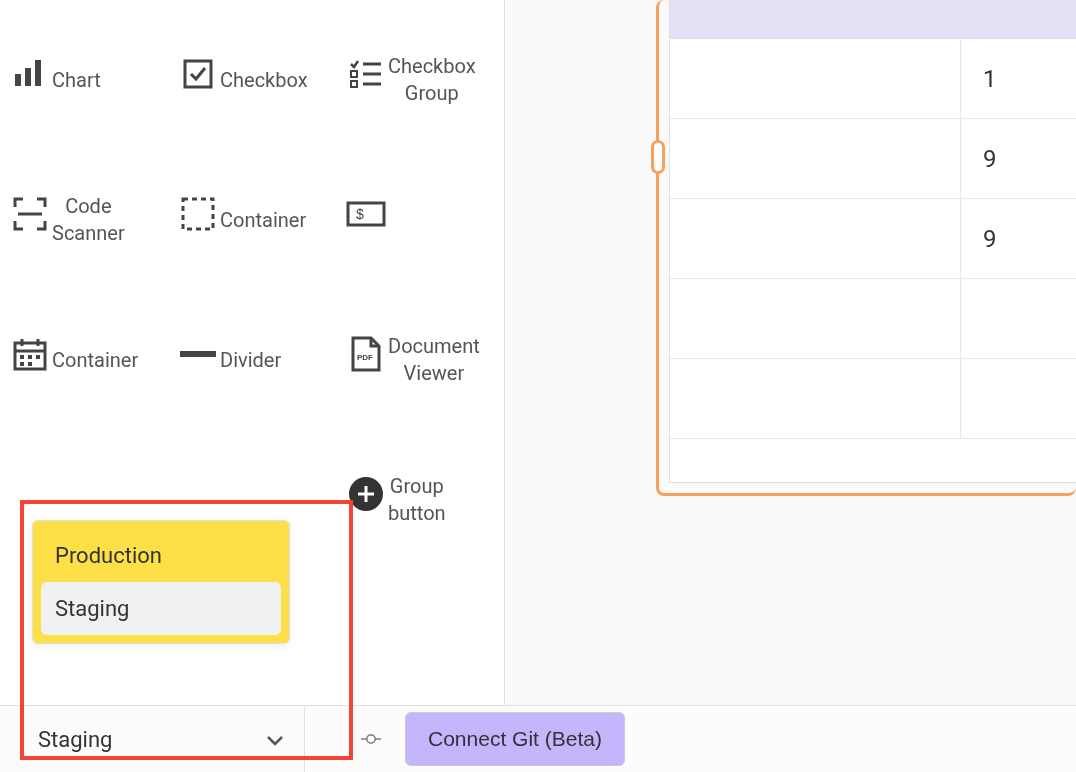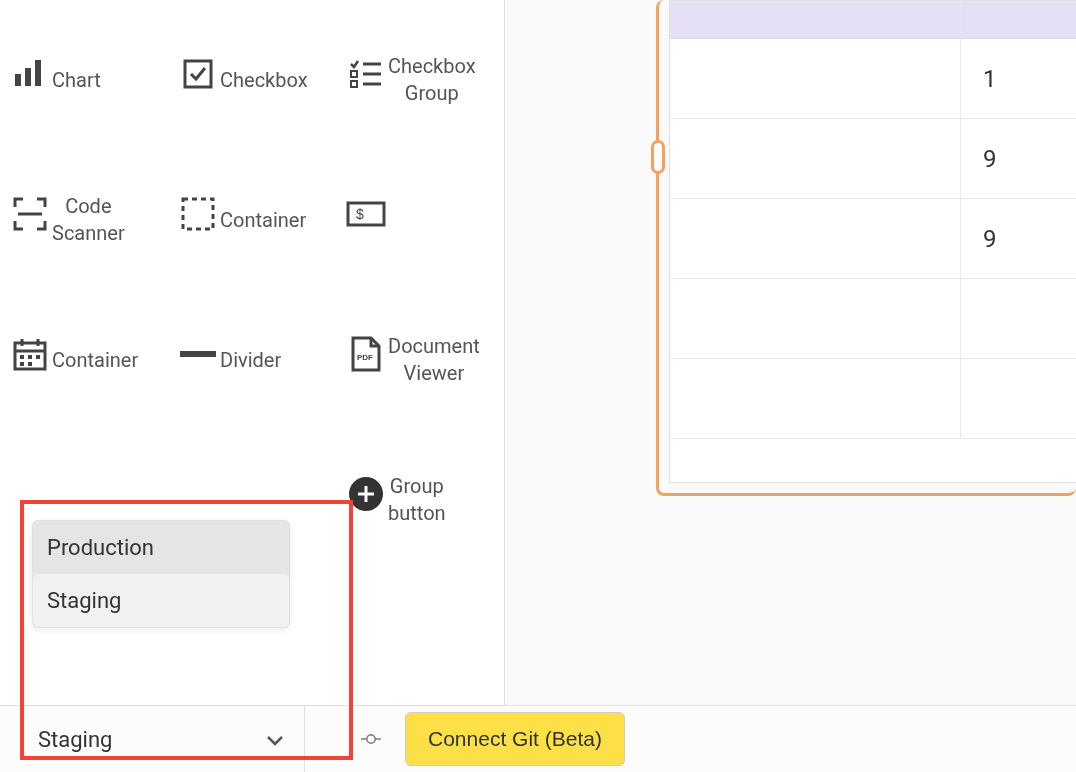--- a/index.html
+++ b/index.html
@@ -47,24 +47,25 @@
   font-size: 20px;
   color: #555;
   text-align: center;
   line-height: 1.35;
 }
 .dropdown-popup {
   position: absolute;
   left: 32px;
   top: 520px;
   width: 258px;
-  background: #e5e5e5;
+  background: #fde047;
   border: 1px solid #e0e0e0;
   border-radius: 6px;
   box-shadow: 0 2px 8px rgba(0,0,0,0.08);
+  padding: 8px;
   z-index: 10;
 }
 .dropdown-item {
   padding: 14px 14px;
   font-size: 22px;
   color: #333;
   border-radius: 6px;
   cursor: pointer;
 }
 .dropdown-item.selected {
@@ -109,21 +110,21 @@
   width: 20px;
   height: 20px;
   display: flex;
   align-items: center;
   justify-content: center;
 }
 .git-button {
   padding: 14px 22px;
   border: 1px solid #ccc;
   border-radius: 6px;
-  background: #fde047;
+  background: #c4b5fd;
   font-size: 21px;
   color: #333;
   cursor: pointer;
 }
 .canvas-area {
   position: absolute;
   left: 506px;
   top: 0;
   width: 570px;
   height: 705px;

